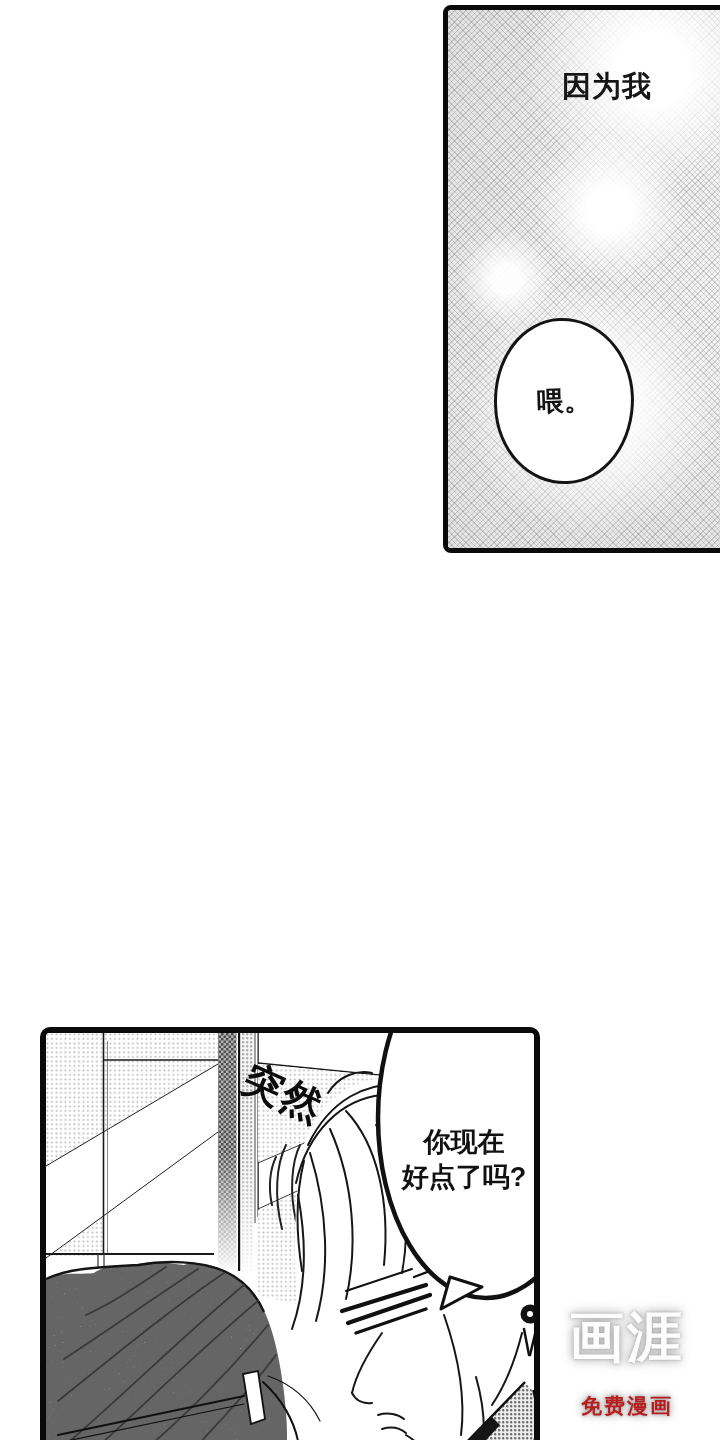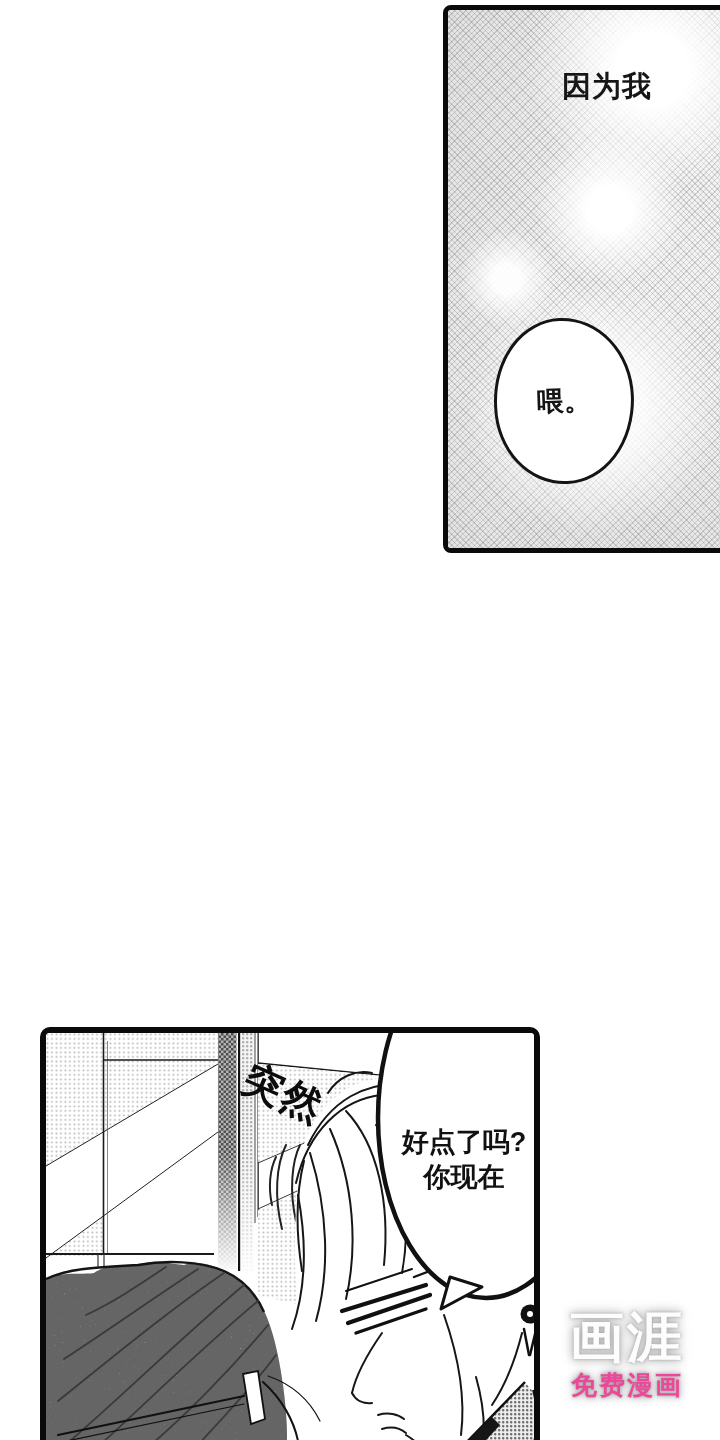--- a/index.html
+++ b/index.html
@@ -55,21 +55,21 @@
     position:absolute;left:352px;top:92px;width:132px;text-align:center;
     font-size:27px;font-weight:700;line-height:35px;color:#111;white-space:nowrap;
   }
   
   .watermark{position:absolute;left:552px;top:1306px;width:150px;text-align:center;}
   .watermark .logo{
     font-size:55px;font-weight:900;letter-spacing:3px;line-height:62px;color:#fdfdfd;
     text-shadow:0 0 3px var(--watermark-glow,#a6a6a6),0 0 8px #b4b4b4,0 0 14px #c6c6c6;
   }
   .watermark .tagline{
-    margin-top:0;font-size:26px;font-weight:700;letter-spacing:2px;color:#ec4899;
+    margin-top:24px;font-size:21px;font-weight:700;letter-spacing:2px;color:#b91c1c;
     text-shadow:0 0 3px var(--watermark-glow,#a6a6a6),0 0 7px #b4b4b4,0 0 12px #c6c6c6;
   }
 </style>
 </head>
 <body>
 
 <div class="page">
 
   <section class="panel-top">
     <div class="texture"></div>
@@ -213,22 +213,22 @@
       <g>
         <polygon points="418,412 479,349 488,360 488,421 428,421" fill="url(#htDotsDark)"></polygon>
         <path d="M418,412 L479,349" stroke="#111" stroke-width="2.5" fill="none"></path>
         <polygon points="418,412 446,384 454,392 430,418 421,421" fill="#161616"></polygon>
         <path d="M487,357 C493,381 491,404 485,418" stroke="#161616" stroke-width="1.8" fill="none"></path>
       </g>
     </svg>
 
     <div class="sfx">突然</div>
     <div class="bubble-bottom-text">
+      <div>你现在</div>
       <div>好点了吗?</div>
-      <div>你现在</div>
     </div>
   </section>
 
   <div class="watermark">
     <div class="logo">画涯</div>
     <div class="tagline">免费漫画</div>
   </div>
 
 </div>
 

